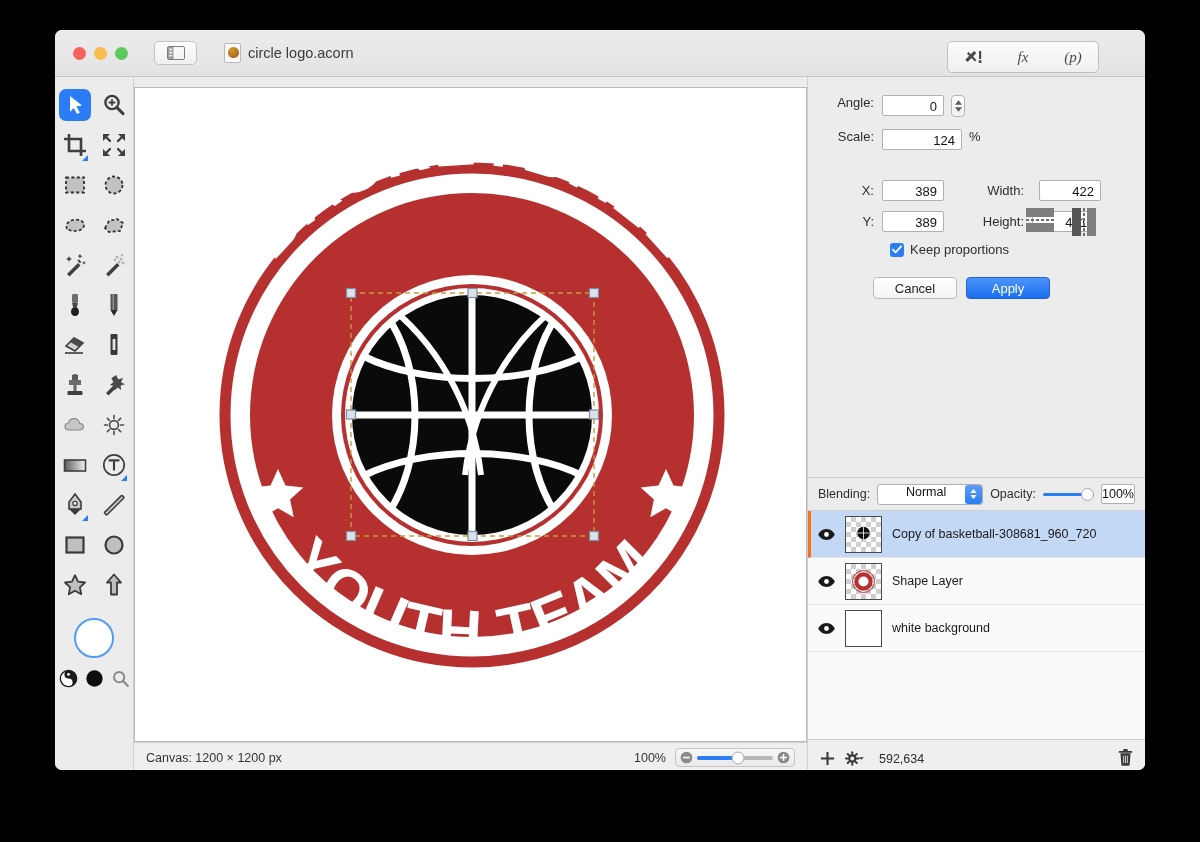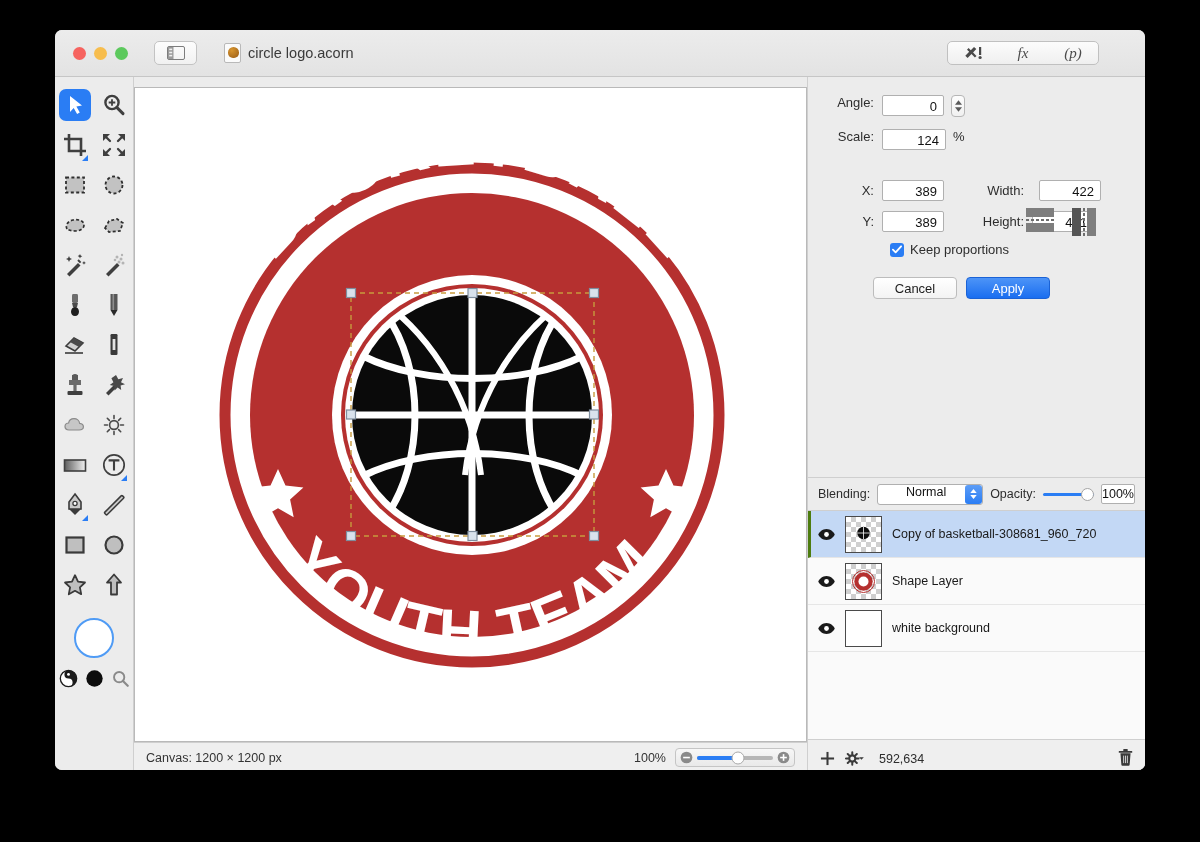--- a/index.html
+++ b/index.html
@@ -48,21 +48,21 @@
     position: relative; overflow: hidden;
   }
   .acorn-ico::before {
     content: ""; position: absolute; left: 3px; top: 3px;
     width: 11px; height: 11px; border-radius: 50% 50% 45% 45%;
     background: radial-gradient(circle at 35% 30%, #d7952f, #9a5c15);
   }
   .tb-right {
     position: absolute; right: 46px; top: 11px;
     display: flex; align-items: flex-end;
-    height: 24px; border: 1px solid #c0c0c0; border-radius: 5px;
+    height: 32px; border: 1px solid #c0c0c0; border-radius: 5px;
     background: linear-gradient(#fcfcfc,#efefef);
     overflow: hidden;
   }
   .tb-right > div {
     width: 50px; height: 100%;
     display: flex; align-items: center; justify-content: center;
     font-size: 15px; color: #4b4b4b;
   }
   .fx-lbl { font-family: "Liberation Serif", serif; font-style: italic; font-size: 17px; }
   .pp-lbl { font-family: "Liberation Serif", serif; font-style: italic; font-size: 16px; }
@@ -199,21 +199,21 @@
   .opval {
     width: 46px; height: 20px; border: 1px solid #b0b0b0; border-radius: 2px;
     background: #fff; font-size: 12.5px; text-align: center; line-height: 18px; color: #111;
   }
   .layers { flex: 1; background: #fafafa; overflow: hidden; }
   .layer {
     height: 47px; display: flex; align-items: center;
     padding-left: 10px; gap: 10px;
     border-bottom: 1px solid #e6e6e6;
   }
-  .layer.active { background: #c3d8f5; border-left: 3px solid #4d7c0f; padding-left: 7px; }
+  .layer.active { background: #c3d8f5; border-left: 3px solid #f97316; padding-left: 7px; }
   .eye { width: 17px; display: flex; justify-content: center; }
   .thumb {
     width: 37px; height: 37px; border: 1px solid #4a4a4a; background: #fff;
     position: relative; overflow: hidden; flex: 0 0 37px;
   }
   .checker {
     background-image:
       linear-gradient(45deg,#cfcfcf 25%,transparent 25%,transparent 75%,#cfcfcf 75%),
       linear-gradient(45deg,#cfcfcf 25%,transparent 25%,transparent 75%,#cfcfcf 75%);
     background-size: 10px 10px;
@@ -592,21 +592,21 @@
                 <path d="M4 0l4 5H0z" fill="#5a5a5a"></path>
               </svg>
             <svg width="7" height="5" viewBox="0 0 8 5">
                 <path d="M4 5L0 0h8z" fill="#5a5a5a"></path>
               </svg>
           </div>
         </div>
 
         <div class="frow">
           <div class="flabel" style="width:52px">Scale:</div>
-          <div class="num" style="width:64px;margin-left:8px">124</div>
+          <div class="num" style="width:80px;margin-left:8px">124</div>
           <div class="pct">%</div>
         </div>
 
         <div class="flipicons">
           <svg width="30" height="26" viewBox="0 0 30 26">
             <rect x="1" y="1" width="28" height="9" fill="#7e7e7e"></rect>
             <rect x="1" y="16" width="28" height="9" fill="#7e7e7e"></rect>
             <g fill="#6e6e6e">
                 <rect x="1" y="12" width="3" height="2"></rect>
                 <rect x="6" y="12" width="3" height="2"></rect>

